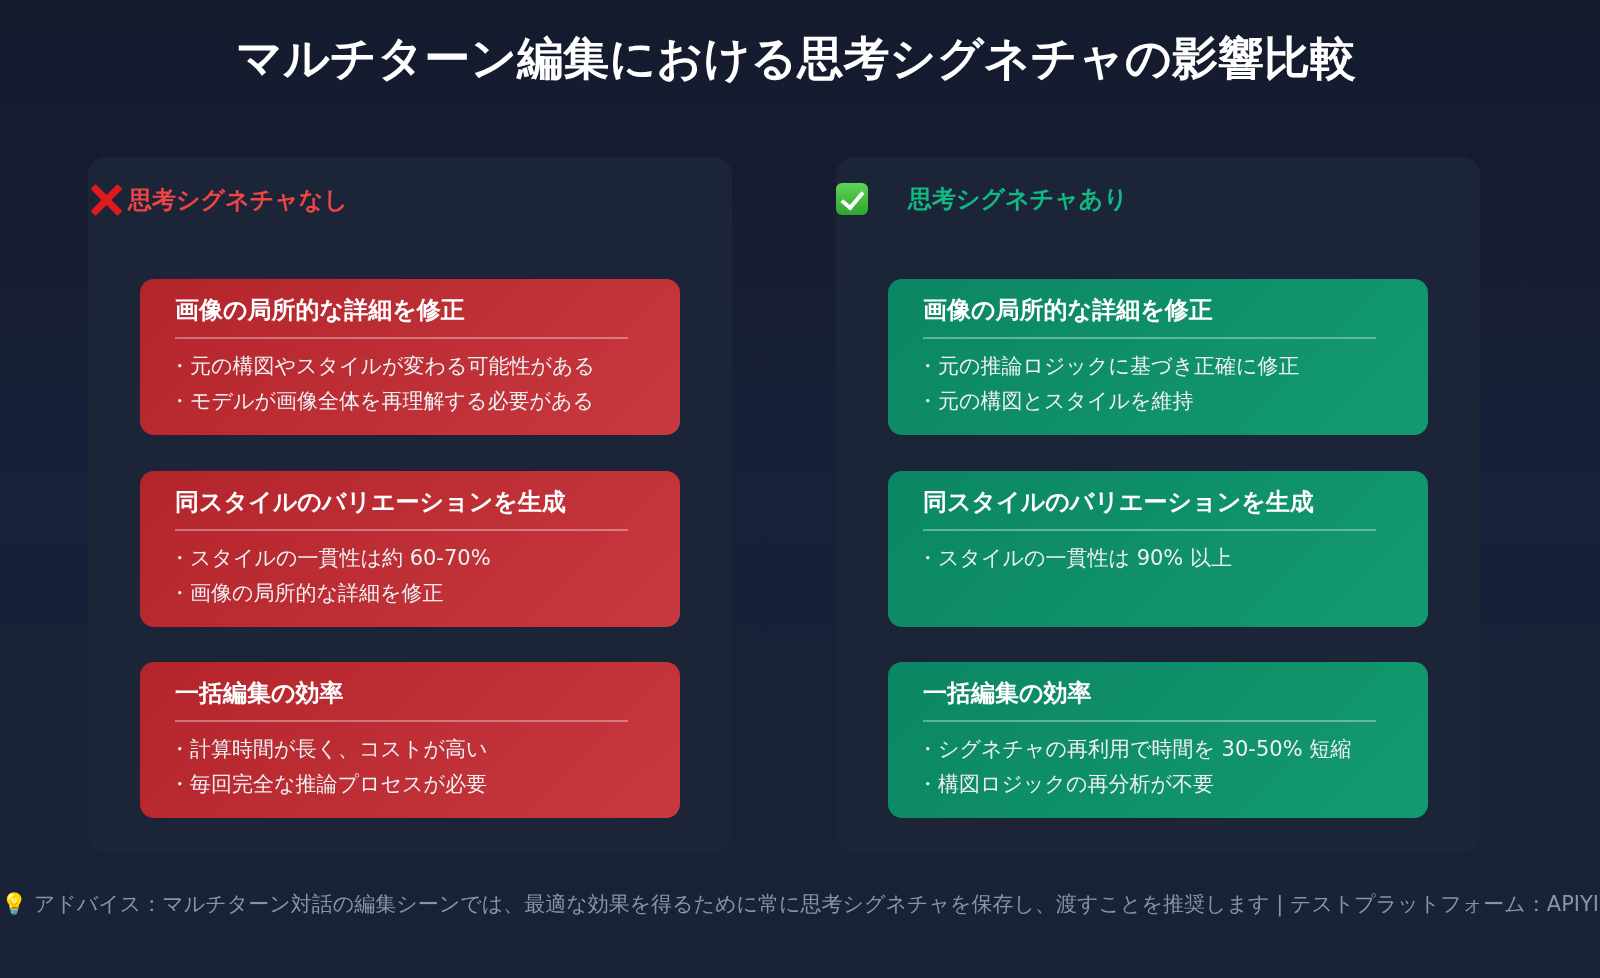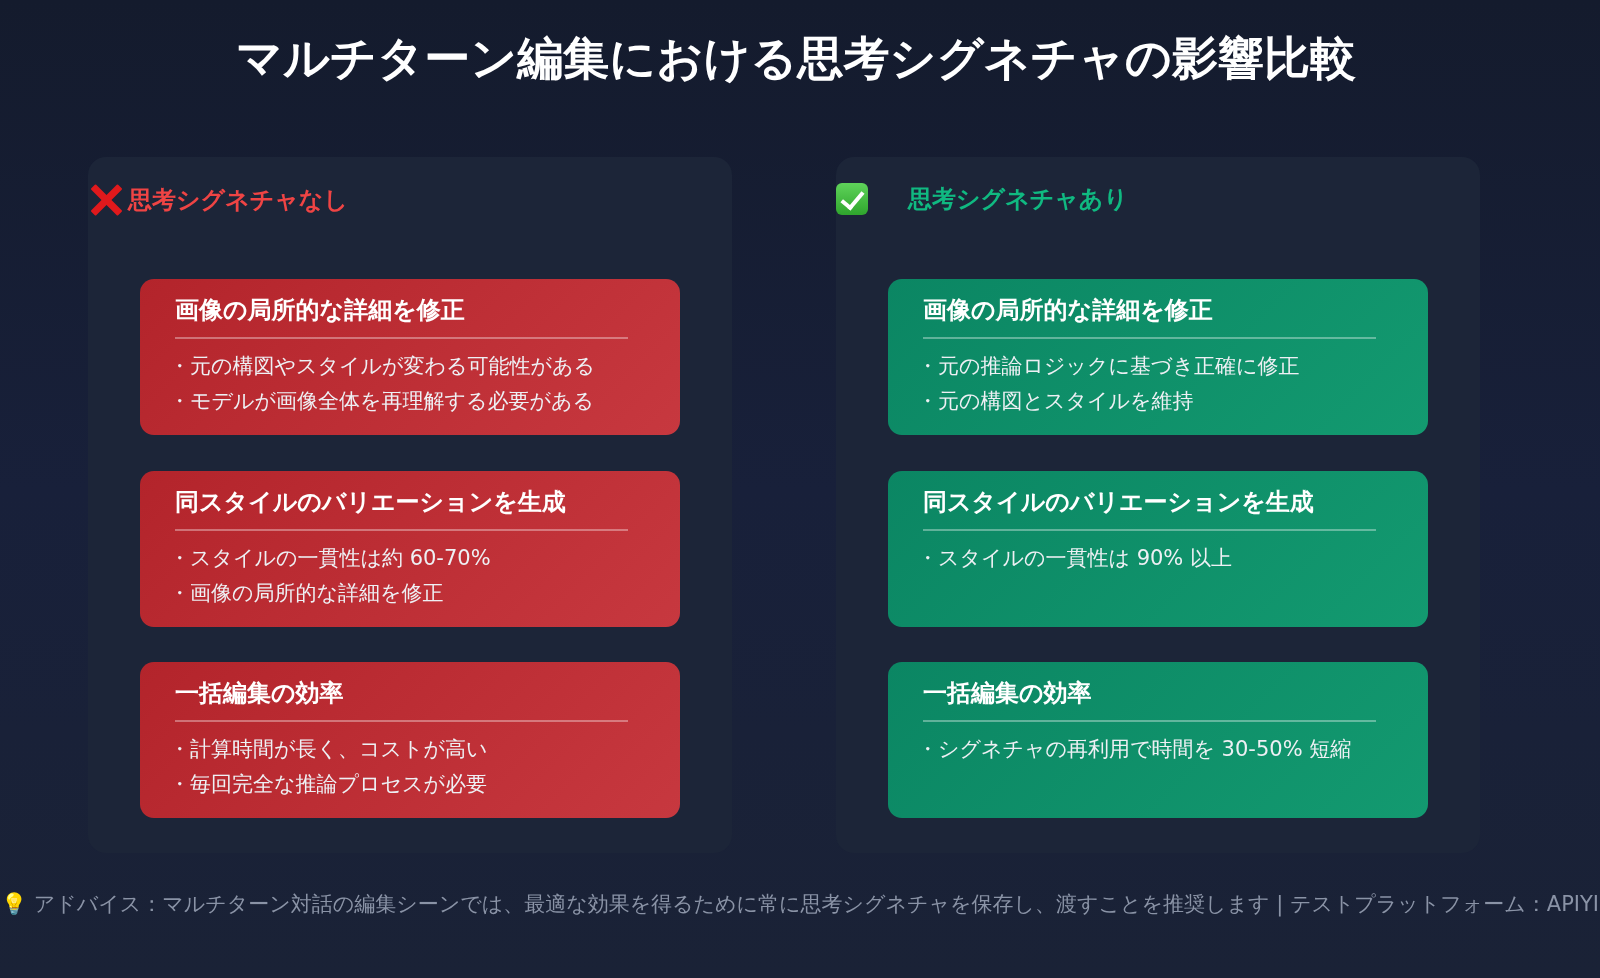--- a/index.html
+++ b/index.html
@@ -125,17 +125,18 @@
     <div class="card-title">同スタイルのバリエーションを生成</div>
     <ul class="card-list">
       <li>スタイルの一貫性は 90% 以上</li>
     </ul>
   </div>
 
   <div class="card c2">
     <div class="card-title">一括編集の効率</div>
     <ul class="card-list">
       <li>シグネチャの再利用で時間を 30-50% 短縮</li>
+      <li>構図ロジックの再分析が不要</li>
     </ul>
   </div>
 </div>
 
 <div class="footer">💡 アドバイス：マルチターン対話の編集シーンでは、最適な効果を得るために常に思考シグネチャを保存し、渡すことを推奨します | テストプラットフォーム：APIYI</div>
 
 </body></html>

